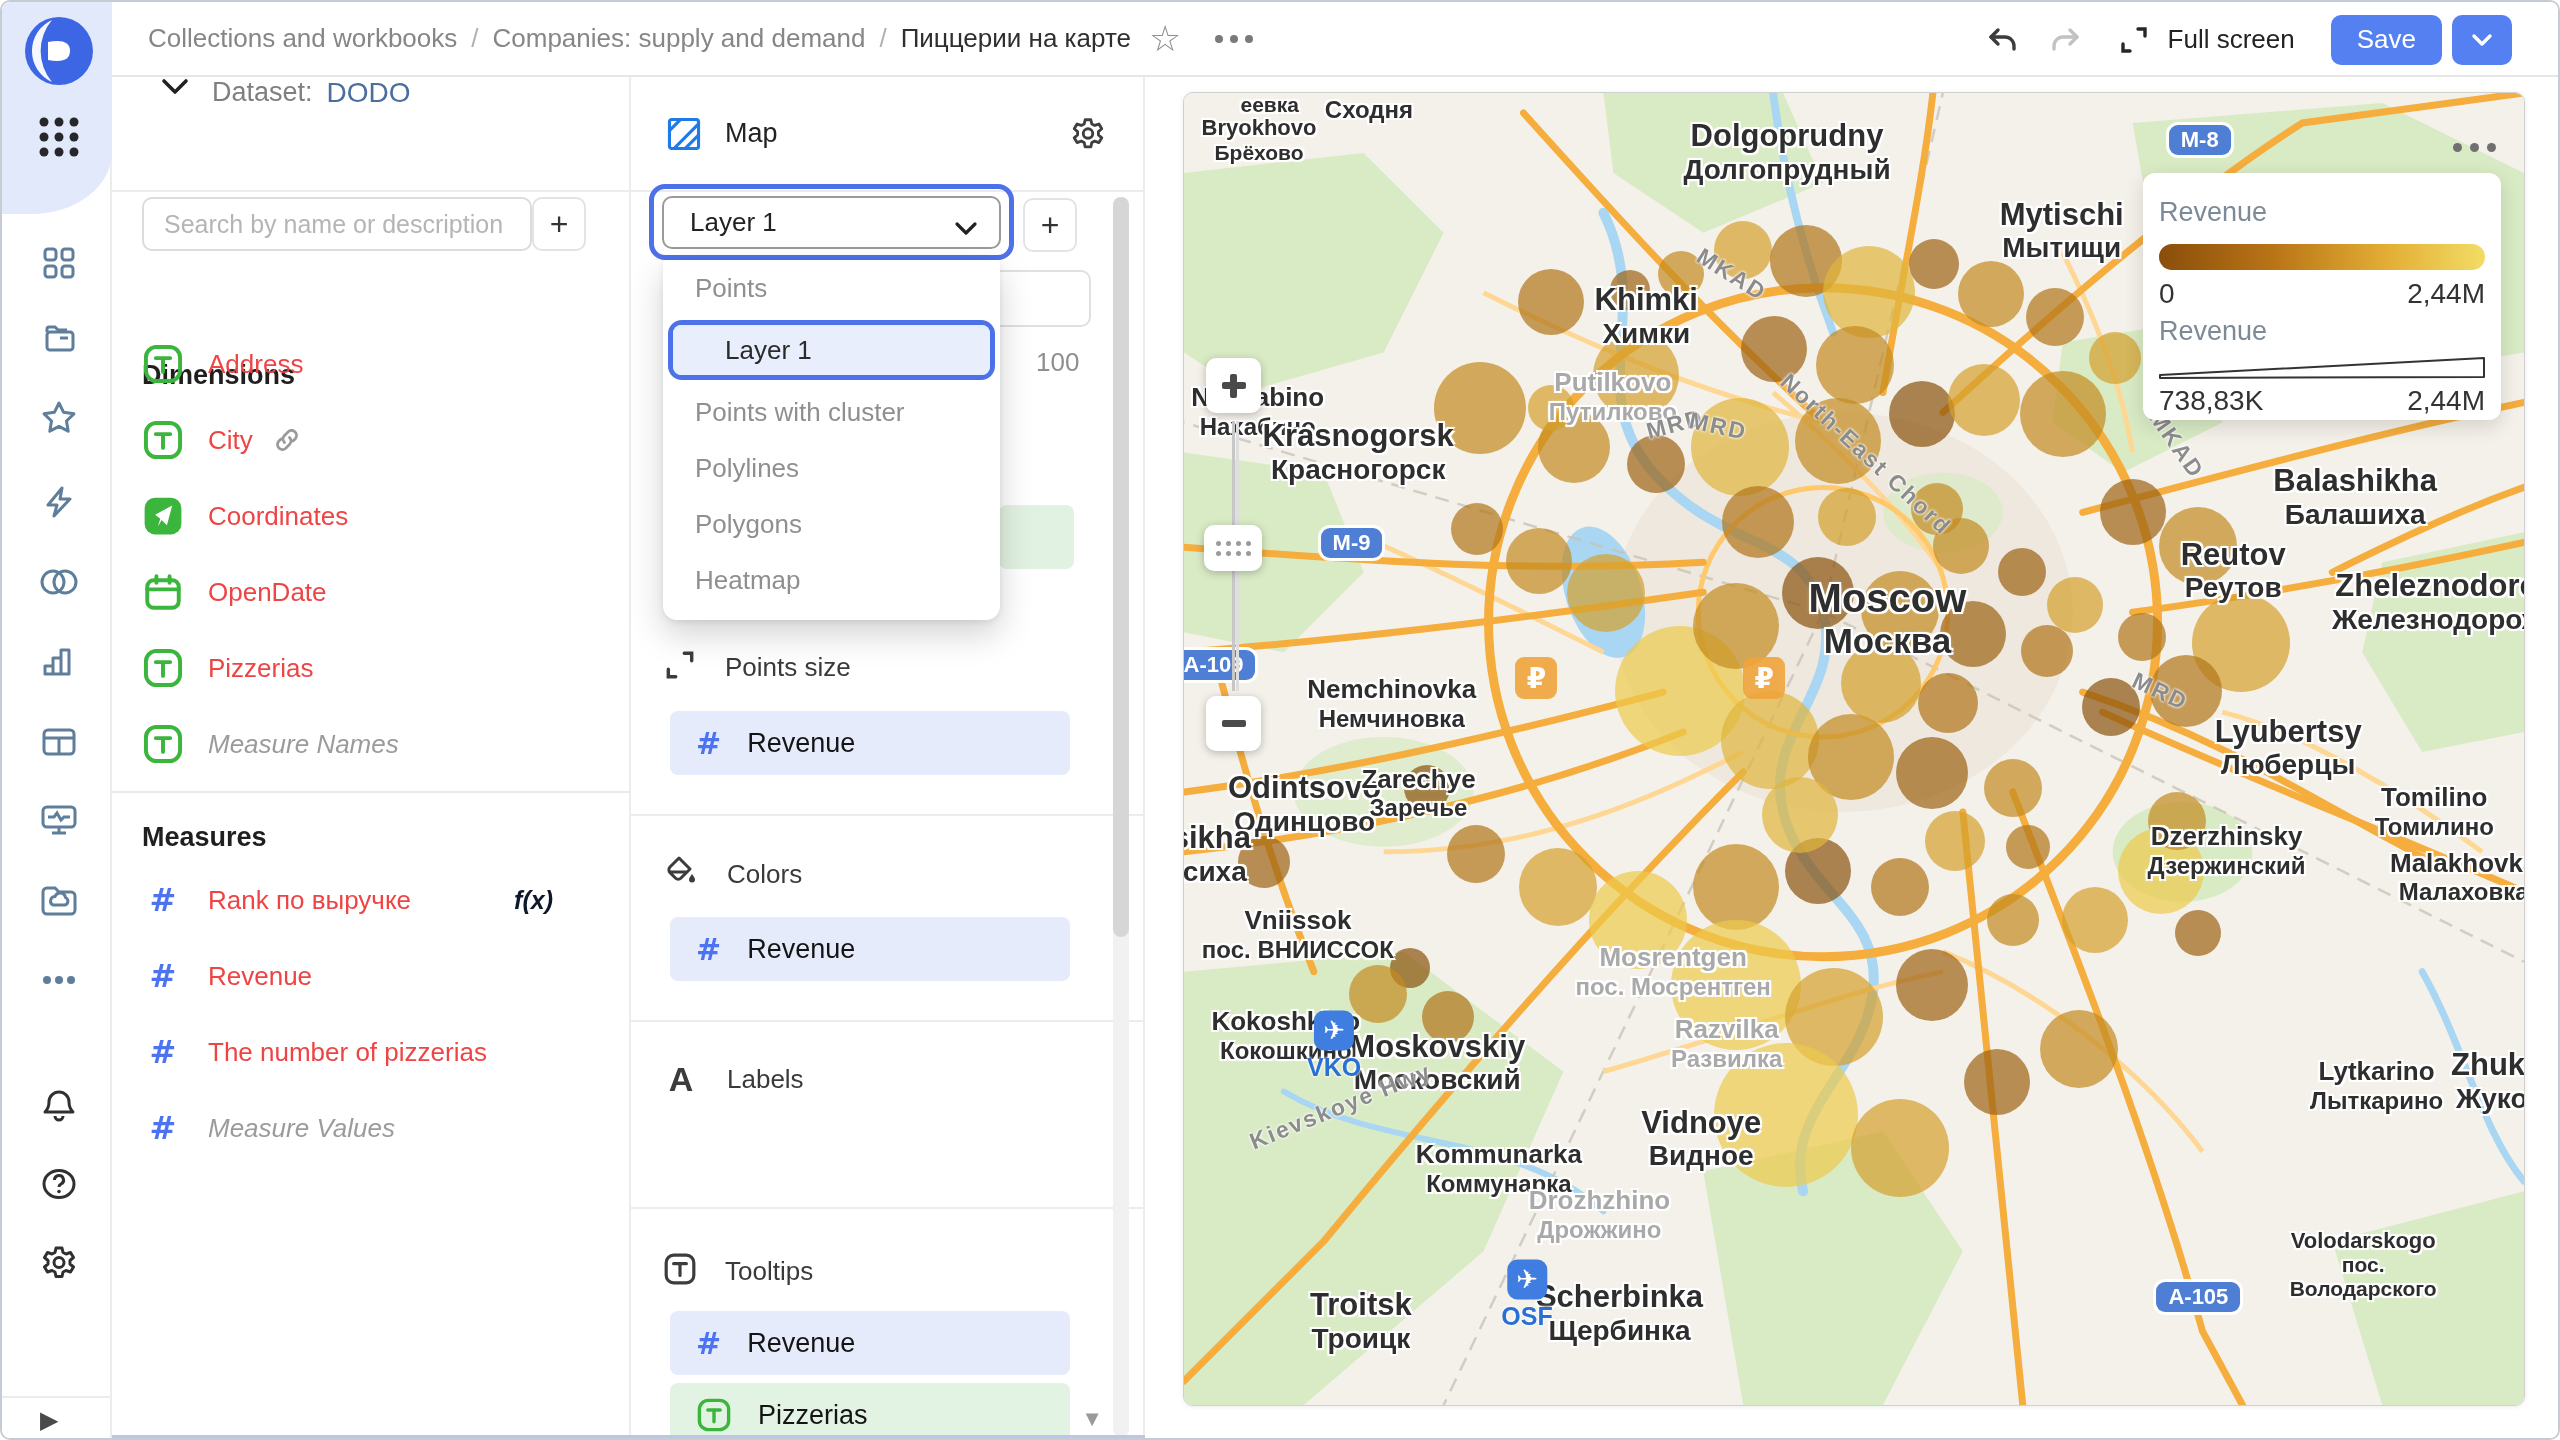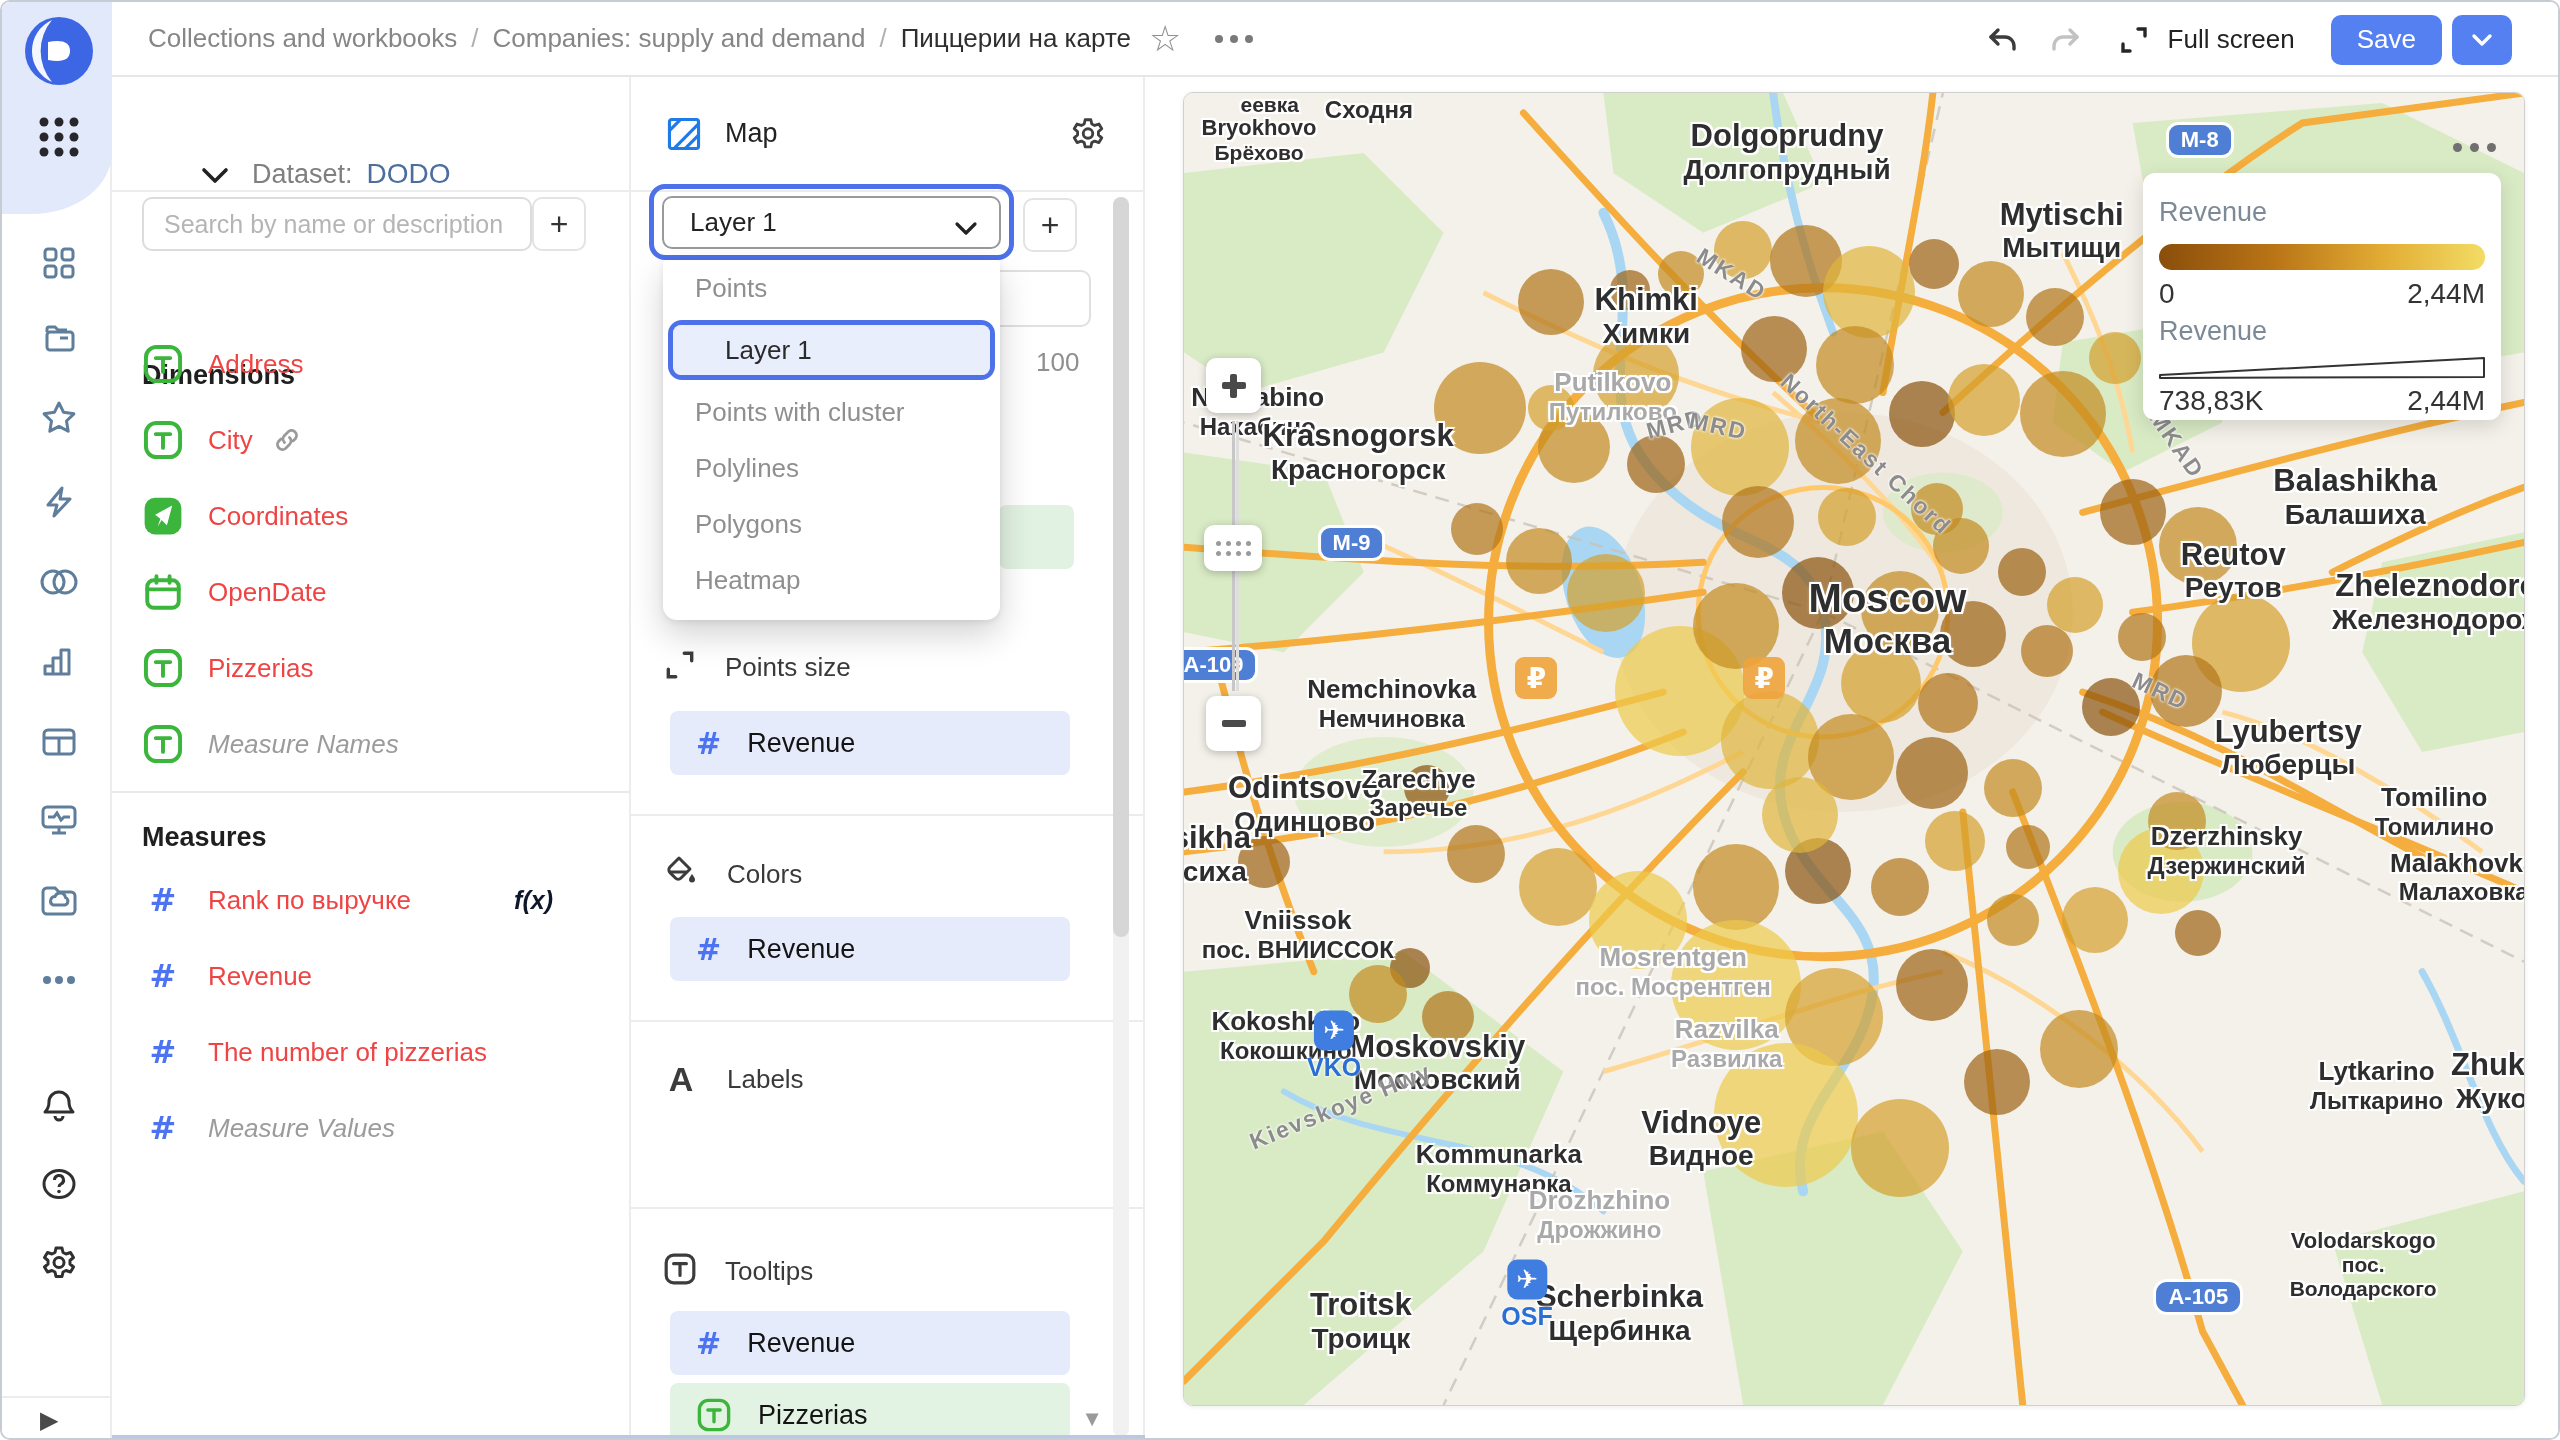--- a/index.html
+++ b/index.html
@@ -26,21 +26,21 @@
   .rail-blob{position:absolute;left:0;top:0;width:110px;height:212px;background:#e2e9fa;border-bottom-right-radius:80px 62px;}
   .logo{position:absolute;left:20px;top:12px;width:74px;height:74px;}
   .grid9{position:absolute;left:57px;top:135px;transform:translate(-50%,-50%);display:grid;grid-template-columns:repeat(3,9px);grid-gap:6px;}
   .grid9 i{width:9px;height:9px;border-radius:50%;background:#26262b;}
   .rail-ic{position:absolute;left:57px;transform:translate(-50%,-50%);width:44px;height:44px;display:flex;align-items:center;justify-content:center;cursor:pointer;}
   .rail-sep{position:absolute;left:0;right:0;bottom:44px;border-top:2px solid #ececec;}
   .rail-expand{position:absolute;left:38px;bottom:8px;font-size:24px;color:#4a4a4a;cursor:pointer;}
 
   
   .ds-panel{position:absolute;left:110px;top:75px;width:517px;height:1365px;background:#fff;}
-  .ds-head{position:absolute;left:0;top:0;width:100%;height:115px;border-bottom:2px solid #ececec;display:flex;align-items:flex-end;padding-left:40px;}
+  .ds-head{position:absolute;left:0;top:0;width:100%;height:115px;border-bottom:2px solid #ececec;display:flex;align-items:flex-start;}
   .ds-head .chev{margin-left:48px;}
   .ds-label{font-size:27px;color:#7f7f7f;margin-left:22px;}
   .ds-name{font-size:28px;color:#4c6e9f;margin-left:14px;cursor:pointer;}
   .search-row{position:absolute;left:30px;top:120px;display:flex;}
   .search-input{width:390px;height:54px;border:2px solid #dcdcdc;border-radius:10px;font-size:25px;color:#333;padding:0 20px;outline:none;font-family:inherit;}
   .search-input::placeholder{color:#b5b5b5;}
   .plus-btn{width:54px;height:54px;border:2px solid #e3e3e3;border-radius:10px;background:#fff;font-size:32px;color:#333;cursor:pointer;line-height:1;}
   .sec-title{position:absolute;left:30px;font-size:27px;font-weight:bold;color:#1f1f1f;}
   .field-list{position:absolute;left:0;width:100%;}
   .field-row{height:76px;display:flex;align-items:center;padding-left:30px;cursor:grab;}
@@ -792,21 +792,21 @@
           <div class="roadname" style="left: 38%; top: 12.8%; transform: rotate(32deg);">MKAD</div>
           <div class="roadname" style="left: 71.2%; top: 25.8%; transform: rotate(55deg);">MKAD</div>
           <div class="roadname" style="left: 34.5%; top: 24.2%; transform: rotate(-15deg);">MRD</div>
           <div class="roadname" style="left: 37.7%; top: 24.4%; transform: rotate(12deg);">MRD</div>
           <div class="roadname" style="left: 70.7%; top: 44.6%; transform: rotate(25deg);">MRD</div>
           <div class="roadname" style="left: 42.5%; top: 26.5%; transform: rotate(43deg);">North-East Chord</div>
           <div class="roadname" style="left: 4.5%; top: 76.2%; transform: rotate(-22deg);">Kievskoye Hwy</div>
           <div class="rbadge" style="left: 75.8%; top: 3.6%;">M-8</div>
           <div class="rbadge" style="left: 12.5%; top: 34.3%;">M-9</div>
           <div class="rbadge" style="left: 2.2%; top: 43.6%;">A-109</div>
-          <div class="rbadge" style="left: 75.7%; top: 91.8%; border-radius: 11px;">A-105</div>
+          <div class="rbadge" style="left: 75.7%; top: 91.8%;">A-105</div>
           <div class="airport" style="left: 11.2%; top: 72.6%;">
             <div class="ap-ic">✈</div>
             <div class="ap-code">VKO</div>
           </div>
           <div class="airport" style="left: 25.6%; top: 91.6%;">
             <div class="ap-ic">✈</div>
             <div class="ap-code">OSF</div>
           </div>
         </div>
 

